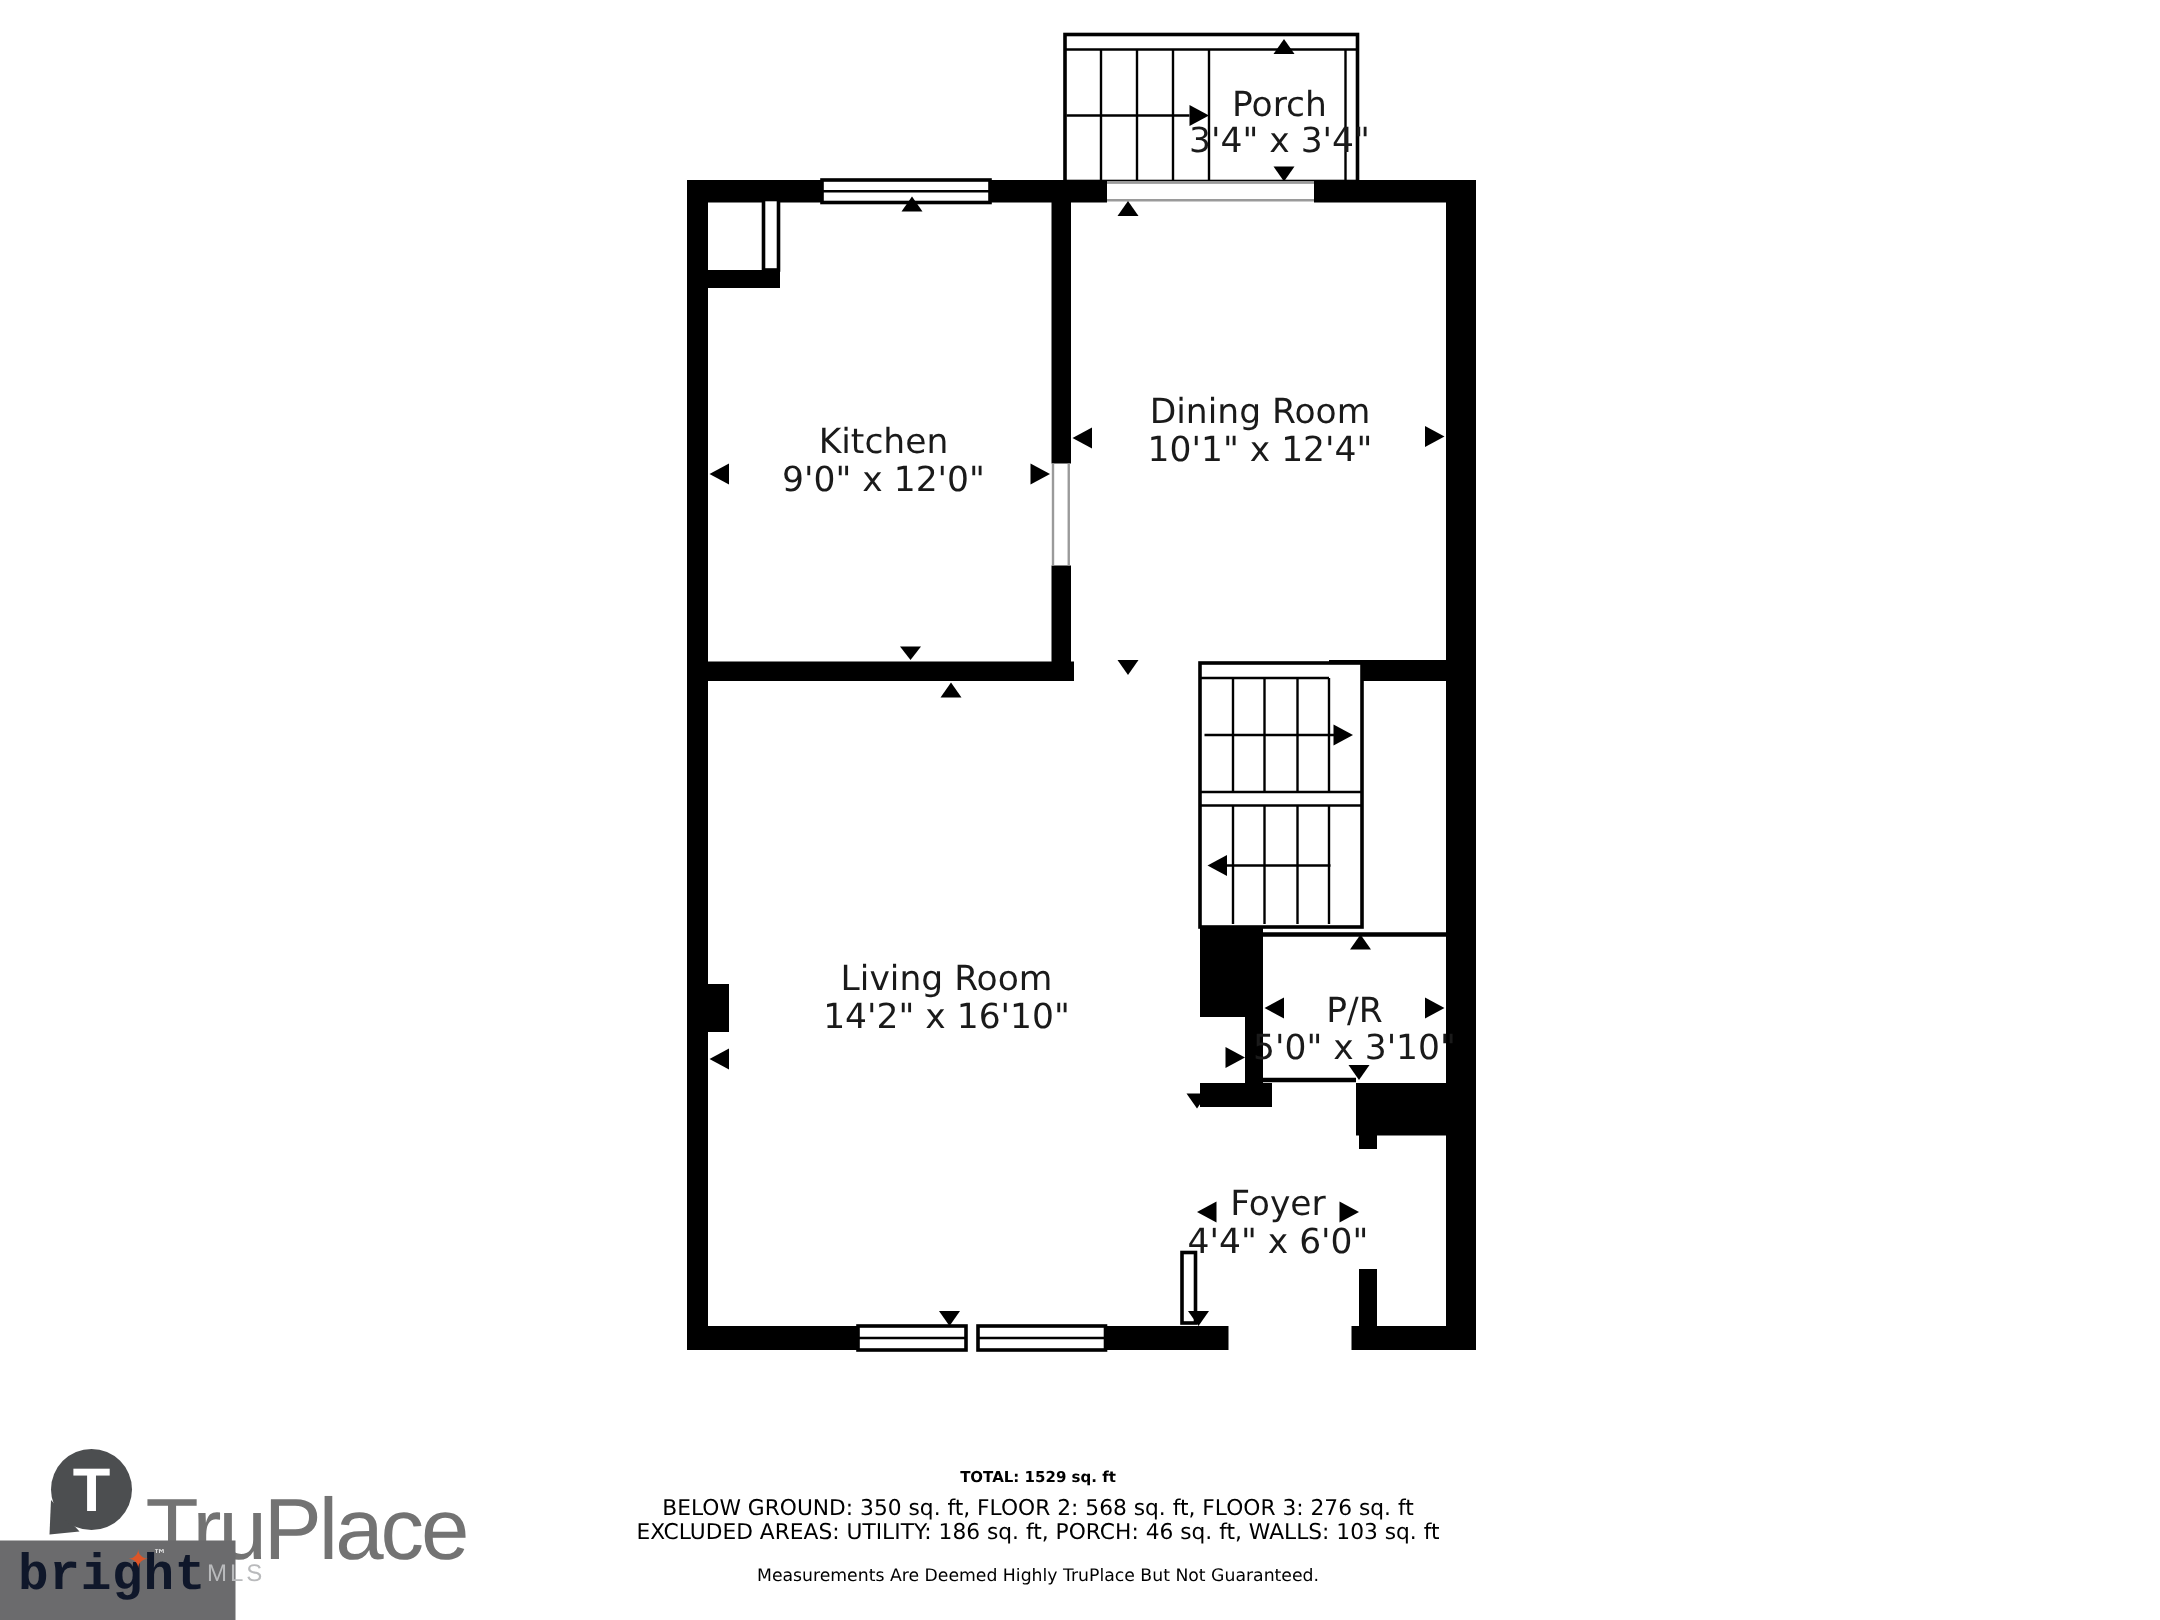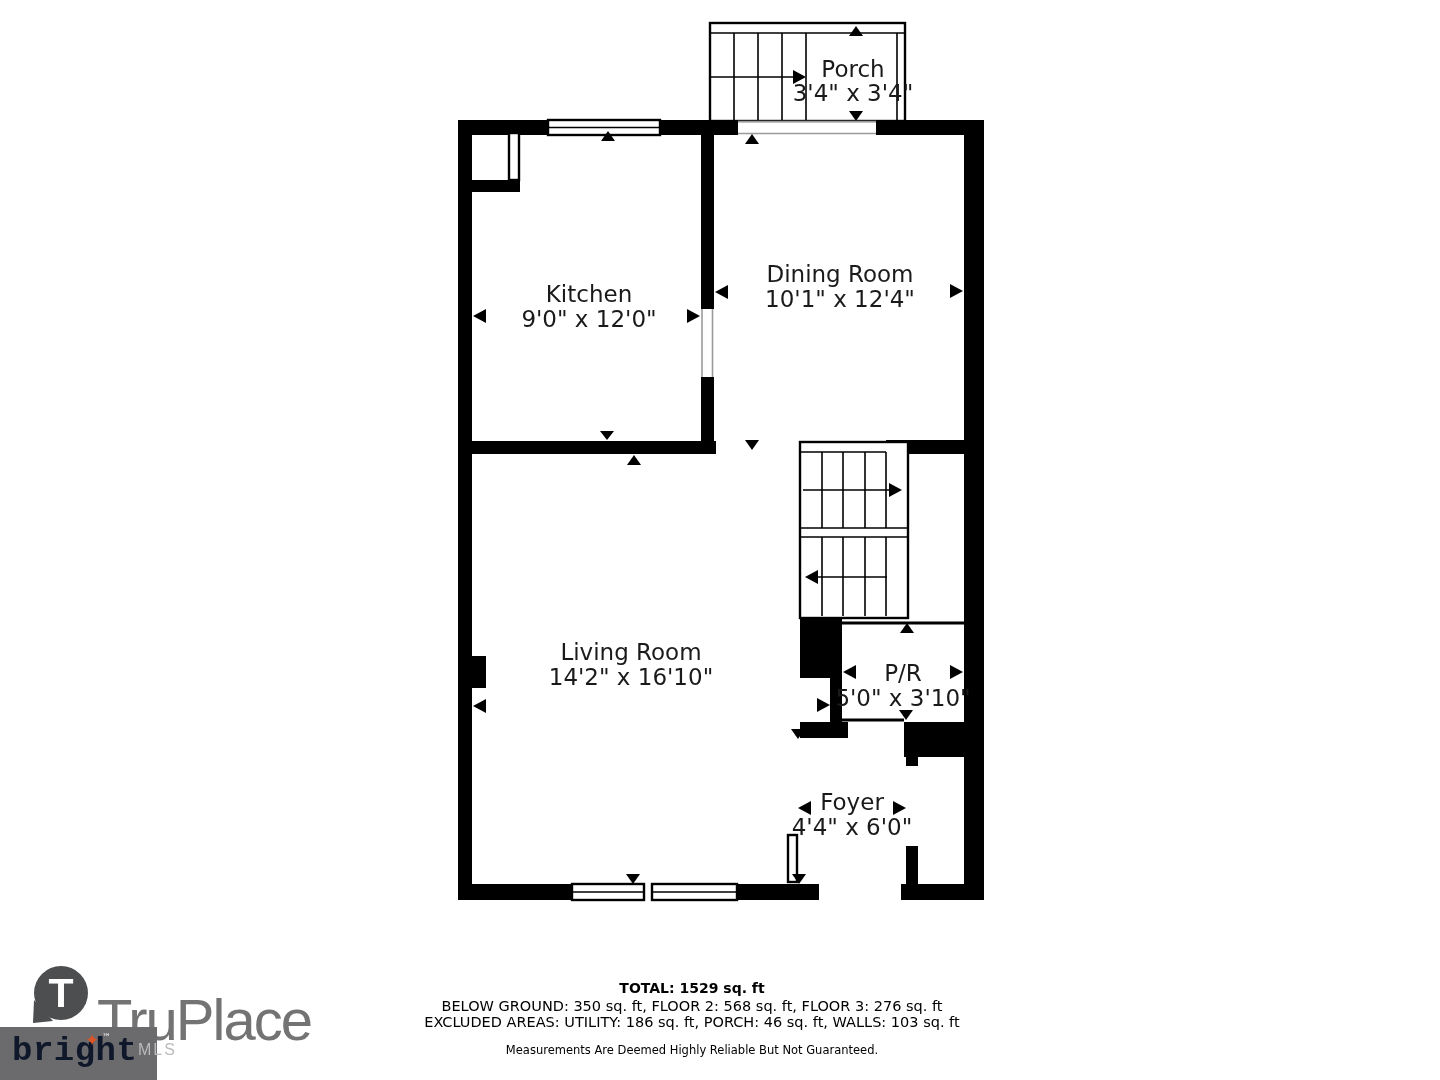--- a/index.html
+++ b/index.html
@@ -8,21 +8,21 @@
   svg{position:absolute;left:0;top:0;}
   .room-name,.room-dims{font-family:"DejaVu Sans",sans-serif;fill:#1a1a1a;}
   .room-name{font-size:23px;}
   .room-dims{font-size:23px;}
   .wall{fill:#000;stroke:none;}
   .thinline{stroke:#000;stroke-width:1.6;fill:none;}
   .openline{stroke:#9a9a9a;stroke-width:1.6;fill:none;}
   .arrow{fill:#000;stroke:none;}
   .frame{fill:#fff;stroke:#000;stroke-width:2.4;}
   .footer-line{position:absolute;left:0;width:1384px;text-align:center;color:#000;}
-  .f-total{top:980px;font-size:14px;font-weight:bold;}
+  .f-total{top:980px;font-size:10px;font-weight:bold;}
   .f-break{top:998px;font-size:14.5px;}
   .f-excl{top:1014px;font-size:14.5px;}
   .f-disc{top:1043px;font-size:11.5px;}
   .tp-wordmark{position:absolute;left:97px;top:986px;font-family:"Liberation Sans",sans-serif;
       font-size:58px;letter-spacing:-2px;color:#737373;font-weight:400;}
   .bright-box{position:absolute;left:0;top:1027px;width:157px;height:53px;background:#6b6b6d;}
   .bright-word{position:absolute;left:12px;top:1032px;font-family:Liberation Mono, monospace;
       font-weight:bold;font-size:34px;color:#0f172a;letter-spacing:0.5px;}
   .bright-star{position:absolute;left:85px;top:1030px;font-size:17px;color:#dd5527;}
   .bright-tm{position:absolute;left:102px;top:1032px;font-size:9px;color:#fff;}
@@ -170,21 +170,21 @@
   <g>
     <polygon points="34,1000 53,1021 33,1023" fill="#4c4e50"></polygon>
     <circle cx="61" cy="993" r="27" fill="#4c4e50"></circle>
     <text x="61" y="1007" text-anchor="middle" font-family="Liberation Sans, sans-serif" font-size="41" font-weight="bold" fill="#fff">T</text>
   </g>
 </svg>
 
 <div class="footer-line f-total">TOTAL: 1529 sq. ft</div>
 <div class="footer-line f-break">BELOW GROUND: 350 sq. ft, FLOOR 2: 568 sq. ft, FLOOR 3: 276 sq. ft</div>
 <div class="footer-line f-excl">EXCLUDED AREAS: UTILITY: 186 sq. ft, PORCH: 46 sq. ft, WALLS: 103 sq. ft</div>
-<div class="footer-line f-disc">Measurements Are Deemed Highly Reliable But Not Guaranteed.</div>
+<div class="footer-line f-disc">Measurements Are Deemed Highly TruPlace But Not Guaranteed.</div>
 
 <div class="tp-wordmark">TruPlace</div>
 
 <div class="bright-box"></div>
 <span class="bright-word">bright</span>
 <span class="bright-star">✦</span>
 <span class="bright-tm">™</span>
 <span class="bright-mls">MLS</span>
 
 </body></html>

